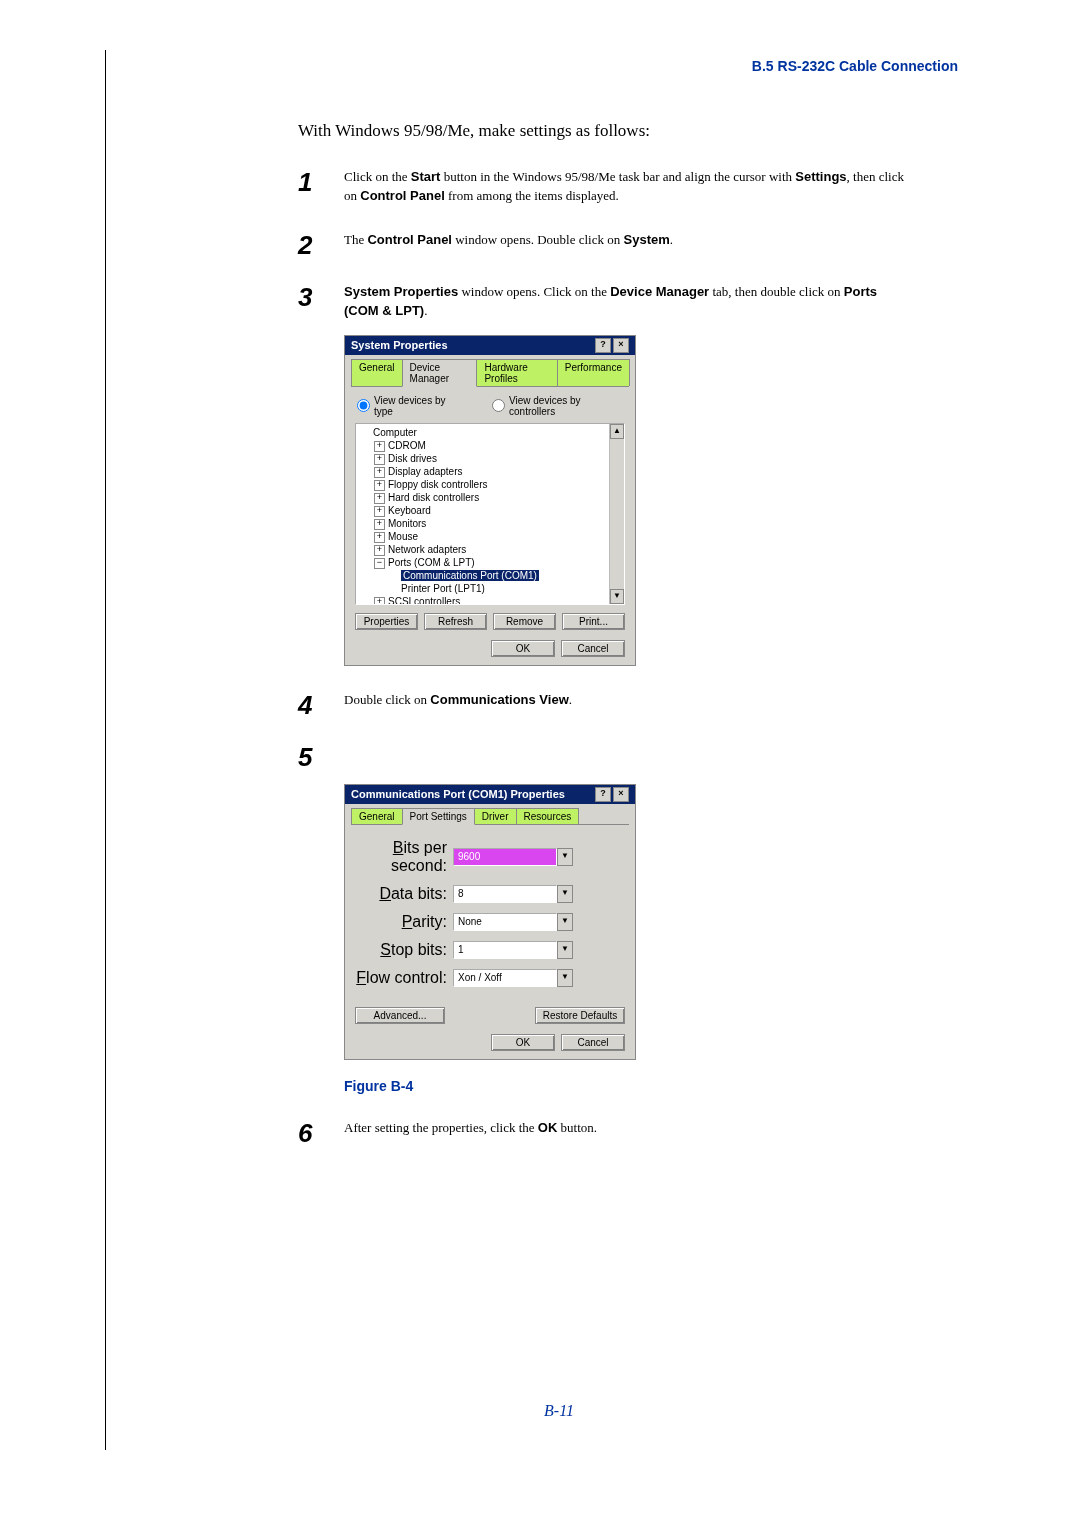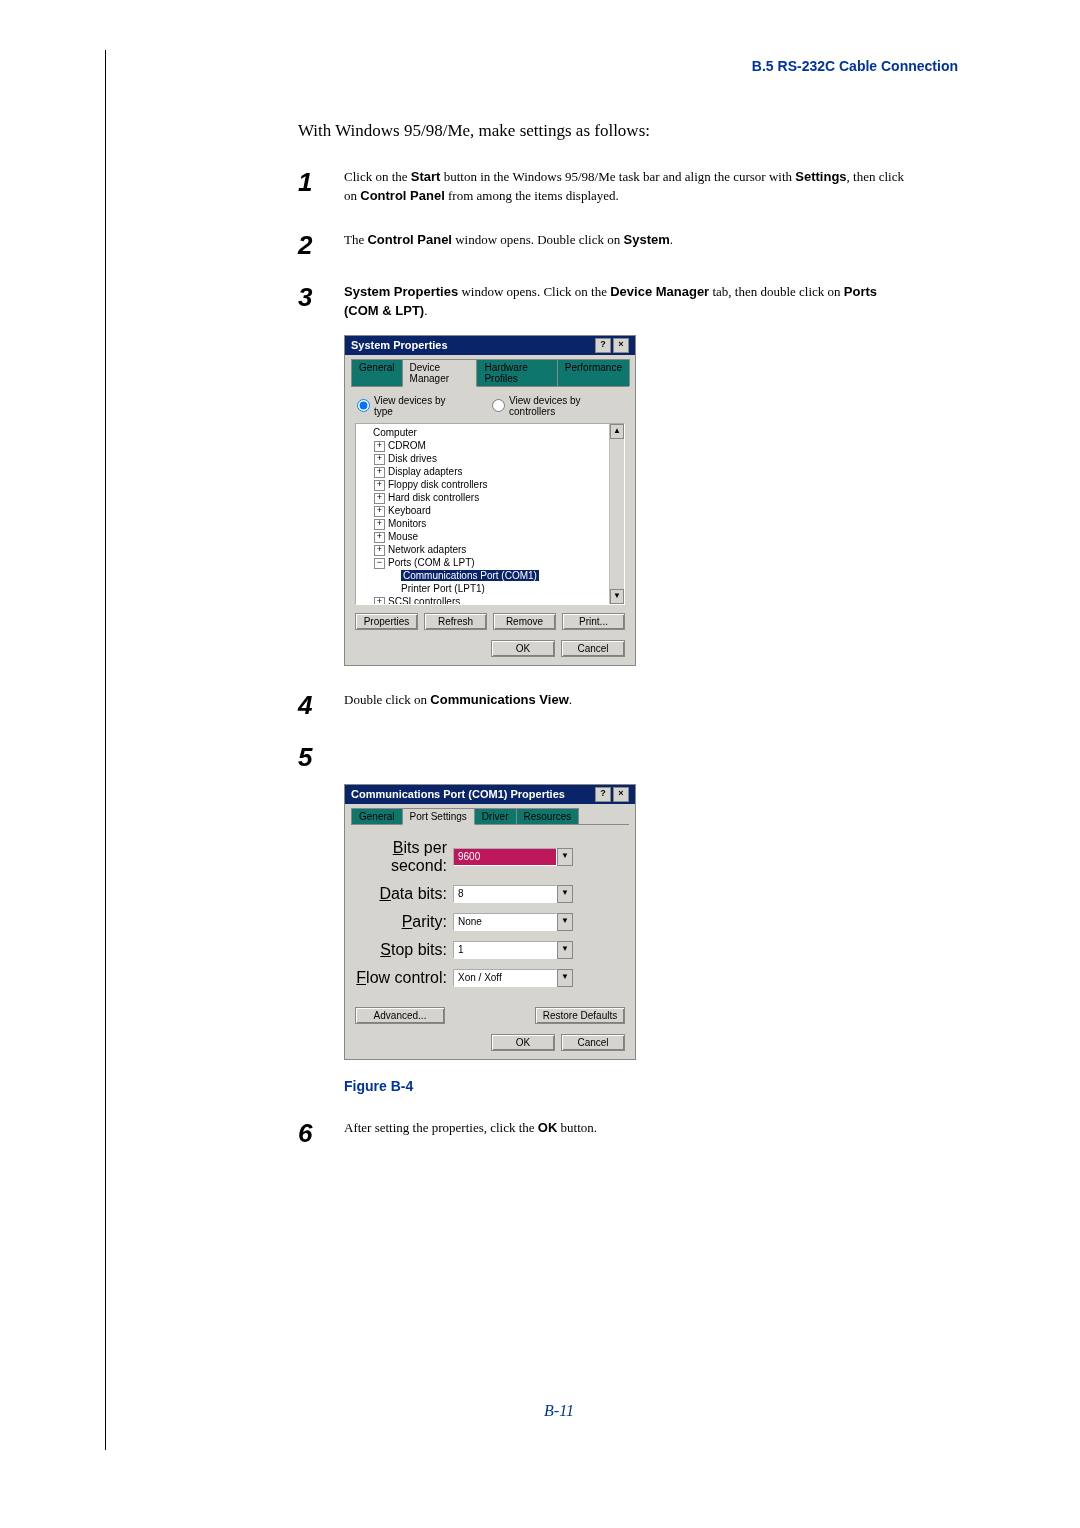--- a/index.html
+++ b/index.html
@@ -98,21 +98,21 @@
   .tabs {
     display: flex;
     gap: 0;
     margin: 4px 6px 0 6px;
     border-bottom: 1px solid #888;
   }
   .tab {
     padding: 2px 7px;
     border: 1px solid #888;
     border-bottom: none;
-    background: #0f766e;
+    background: #bef264;
     margin-right: -1px;
     font-size: 10px;
     position: relative;
   }
   .tab.active { background: #d6d4ce; z-index: 2; border-bottom: 1px solid #d6d4ce; margin-bottom: -1px; }
   .radio-row {
     display: flex;
     gap: 30px;
     margin: 8px 12px 6px 12px;
   }
@@ -210,21 +210,21 @@
   }
   .combo .val {
     flex: 1;
     border: 1px inset #fff;
     background: #fff;
     padding: 1px 4px;
     height: 14px;
     line-height: 14px;
     font-size: 10px;
   }
-  .combo .val.sel { background: #be185d; color: #fff; }
+  .combo .val.sel { background: #d946ef; color: #fff; }
   .combo .drop {
     width: 14px;
     border: 1px solid #888;
     background: #d6d4ce;
     font-size: 8px;
     text-align: center;
     line-height: 14px;
   }
   .adv-row {
     display: flex;

